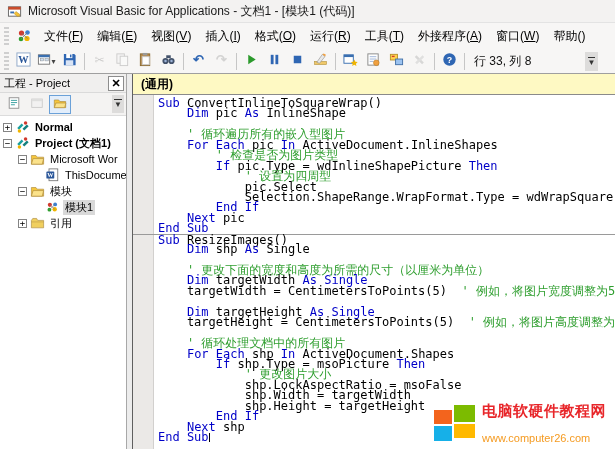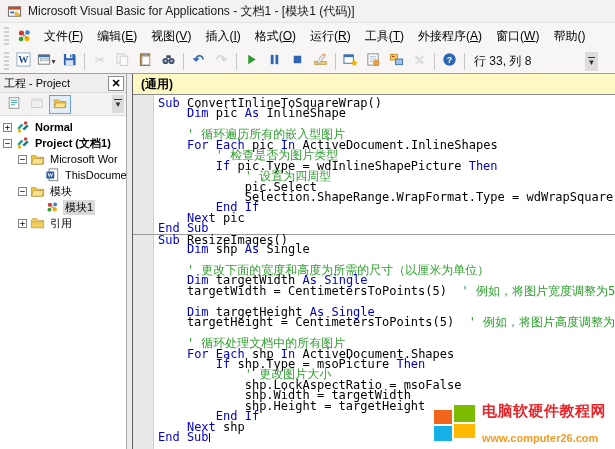--- a/index.html
+++ b/index.html
@@ -88,21 +88,21 @@
   .wm-logo { display:flex; margin-right:7px; }
   .wm-col { display:flex; flex-direction:column; }
   .wm-col.left { margin-top:5px; margin-right:2px; }
   .wm-tile { display:block; }
   .wm-tl { width:18px; height:14px; margin-bottom:2px; }
   .wm-bl { width:18px; height:15px; }
   .wm-tr { width:21px; height:17px; margin-bottom:2px; }
   .wm-br { width:21px; height:14px; }
   .wm-text { display:flex; flex-direction:column;gap:10px; }
   .wm-name { font-size:15px; font-weight:bold; color:var(--wmname,#e8262a); letter-spacing:.5px; }
-  .wm-url { font-size:11px; font-weight:bold; color:var(--wmurl,#f59b22); margin-top:1px; }
+  .wm-url { font-size:11px; font-weight:normal; color:var(--wmurl,#f59b22); margin-top:1px; }
 </style>
 </head>
 <body>
 
 <div class="titlebar">
   <span class="app-ico">
     <svg viewBox="0 0 16 16" width="16" height="15">
         <rect x="1" y="3" width="13" height="10" fill="#fff" stroke="#666"></rect>
         <rect x="1" y="3" width="13" height="3" fill="#c94b2a"></rect>
         <path d="M9 8 l4 3 v2 h-3 l-3-3 z" fill="#f3c13a" stroke="#a5831d" stroke-width=".5"></path>

